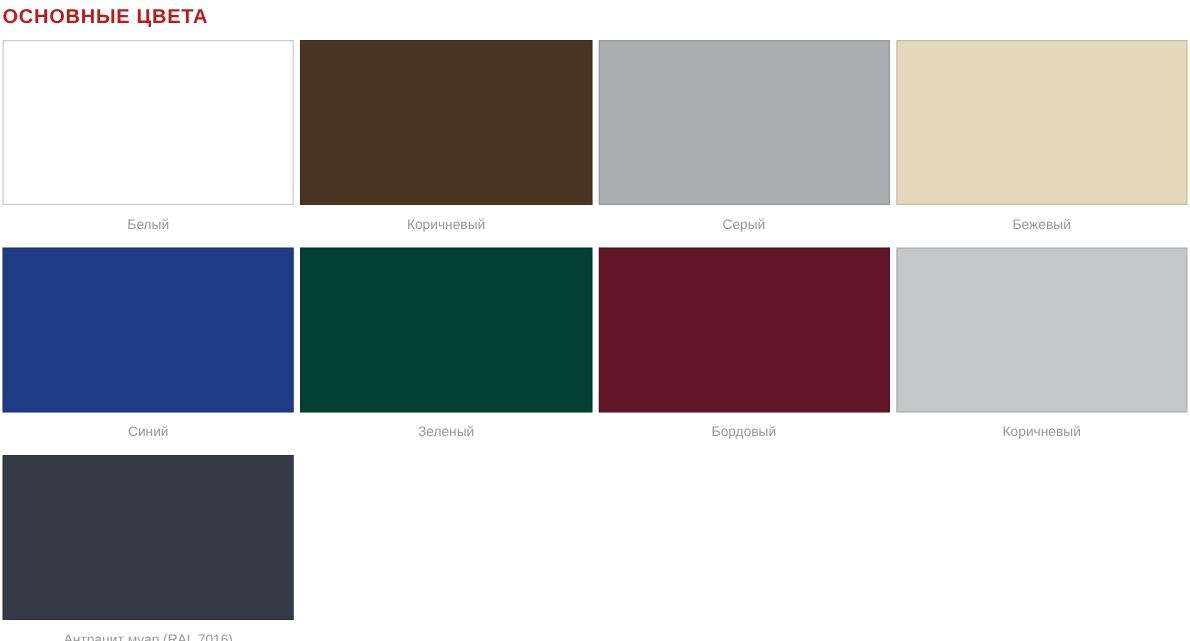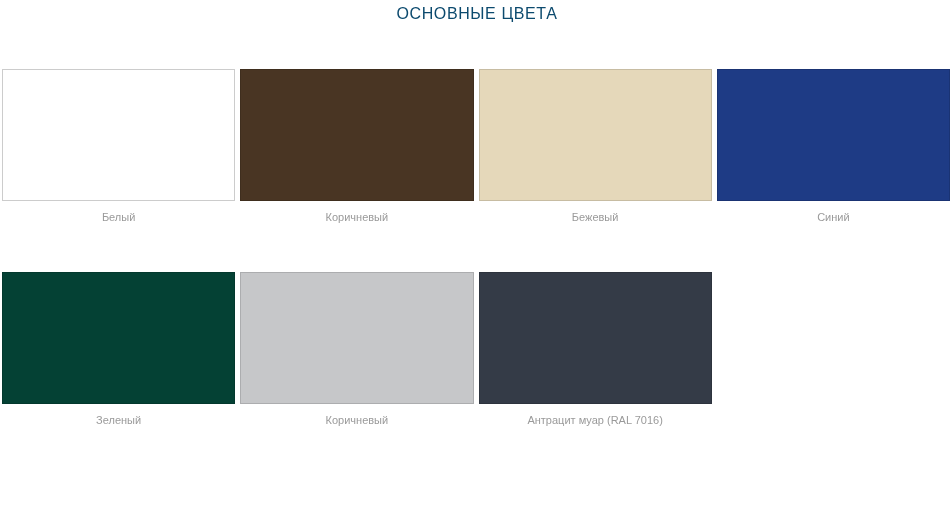--- a/index.html
+++ b/index.html
@@ -13,42 +13,40 @@
     font-family: "Liberation Sans", sans-serif;
     overflow: hidden;
   }
   .palette-page {
     width: 952px;
     box-sizing: border-box;
     padding: 0;
   }
   .palette-title {
     font-size: 16px;
-    color: #0c4a6e;
+    color: #b91c1c;
     letter-spacing: 0.6px;
-    font-weight: 400;
+    font-weight: 700;
     margin: 0;
     padding: 3px 0 0 2px;
     line-height: 22px;
     white-space: nowrap;
-    text-align: center;
   }
   .swatch-grid {
     display: grid;
     grid-template-columns: repeat(4, 1fr);
     column-gap: 5px;
     row-gap: 0px;
     padding: 0 2px 0 2px;
     box-sizing: border-box;
     width: 952px;
     margin-top: 7px;
   }
   .swatch-cell {
     display: block;
-    margin-top: 37px;
   }
   .swatch-chip {
     width: 100%;
     height: 132px;
     box-sizing: border-box;
     border: 1px solid rgba(0,0,0,0.13);
     background: #ffffff;
   }
   .swatch-chip.is-white {
     border: 1px solid #cccccc;
@@ -76,36 +74,44 @@
     <div class="swatch-cell">
       <div class="swatch-chip is-white" style="background-color: rgb(255, 255, 255);"></div>
       <div class="swatch-label">Белый</div>
     </div>
 
     <div class="swatch-cell">
       <div class="swatch-chip" style="background-color: rgb(73, 53, 35);"></div>
       <div class="swatch-label">Коричневый</div>
     </div>
 
+    <div class="swatch-cell">
+      <div class="swatch-chip" style="background-color: rgb(172, 174, 176);"></div>
+      <div class="swatch-label">Серый</div>
+    </div>
 
     <div class="swatch-cell">
       <div class="swatch-chip" style="background-color: rgb(229, 216, 186);"></div>
       <div class="swatch-label">Бежевый</div>
     </div>
 
     <div class="swatch-cell">
       <div class="swatch-chip" style="background-color: rgb(30, 59, 133);"></div>
       <div class="swatch-label">Синий</div>
     </div>
 
     <div class="swatch-cell">
       <div class="swatch-chip" style="background-color: rgb(4, 65, 52);"></div>
       <div class="swatch-label">Зеленый</div>
     </div>
 
+    <div class="swatch-cell">
+      <div class="swatch-chip" style="background-color: rgb(98, 21, 39);"></div>
+      <div class="swatch-label">Бордовый</div>
+    </div>
 
     <div class="swatch-cell">
       <div class="swatch-chip" style="background-color: rgb(198, 199, 201);"></div>
       <div class="swatch-label">Коричневый</div>
     </div>
 
     <div class="swatch-cell">
       <div class="swatch-chip" style="background-color: rgb(52, 59, 71);"></div>
       <div class="swatch-label">Антрацит муар (RAL 7016)</div>
     </div>

